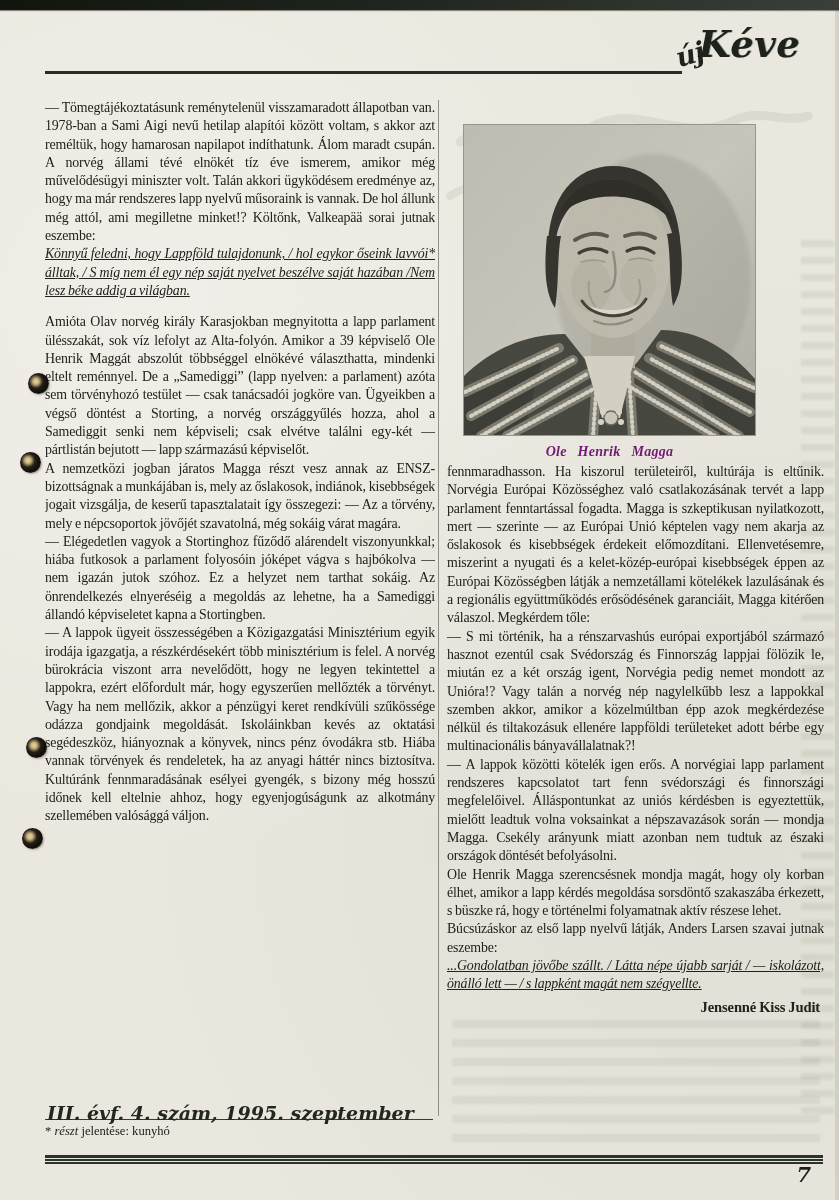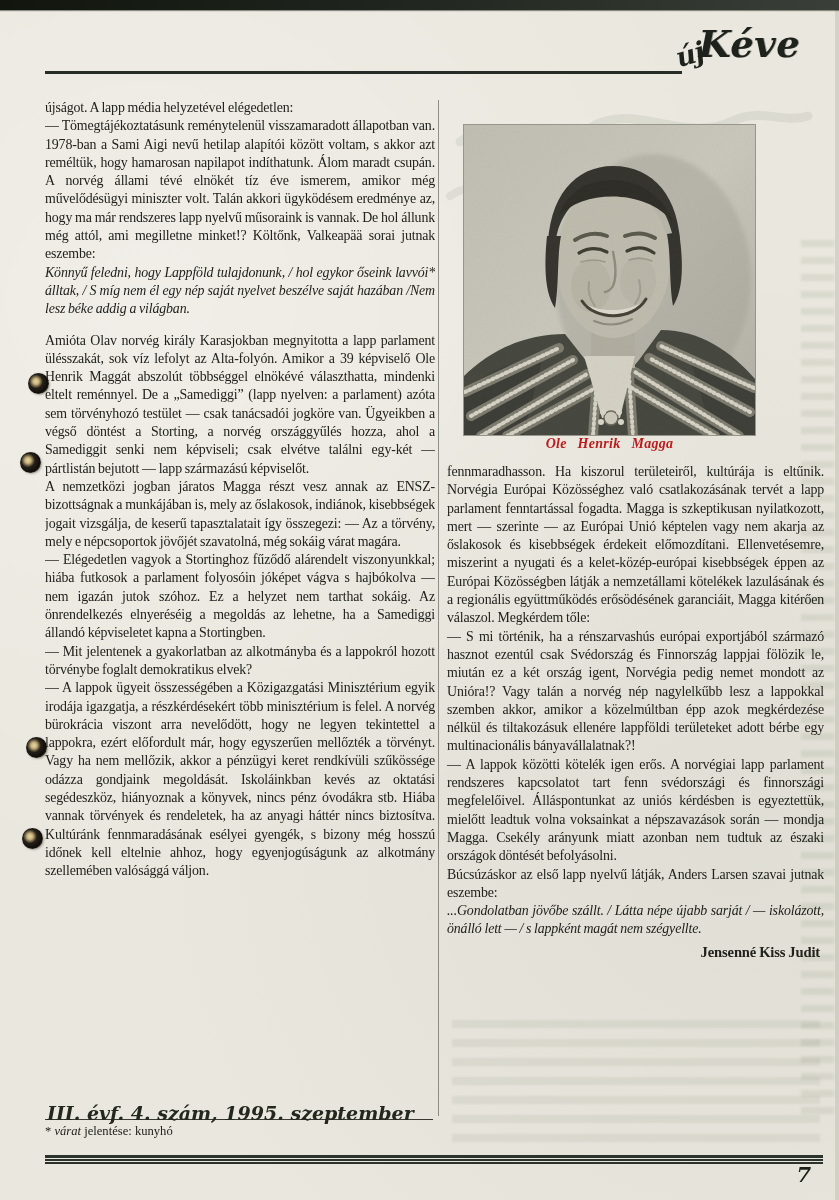--- a/index.html
+++ b/index.html
@@ -20,29 +20,29 @@
   .logo-uj{display:inline-block;font:italic 700 27px "DejaVu Serif",serif;
         transform:rotate(-16deg) translateY(7px);letter-spacing:-1px;}
   .logo-keve{display:inline-block;font:italic 700 37px "DejaVu Serif",serif;margin-left:-3px;
         letter-spacing:.5px;text-shadow:1px 0 0 rgba(30,36,29,.35);}
   
   .body-text{ text-align:justify;font-size:13.9px;line-height:18.3px;
         letter-spacing:-0.15px;word-spacing:-0.5px;}
   .body-text p{margin:0;}
   .col-left{position:absolute;left:45px;top:99px;width:390px;height:1014px;overflow:hidden;z-index:2;}
   .col-right-text{position:absolute;left:447px;top:463px;width:377px;z-index:2;}
-  .poem{font-style:italic;}
+  .poem{font-style:italic;text-decoration:underline;}
   .gap-top{margin-top:13px !important;}
   .col-divider{position:absolute;left:438px;top:100px;width:1px;height:1016px;
         background:rgba(68,70,62,.55);z-index:2;}
   
   .photo-wrap{position:absolute;left:463px;top:124px;width:293px;z-index:2;}
   .photo-wrap svg{display:block;}
-  .photo-caption{margin-top:0;text-align:center;font:italic 700 14px "Liberation Serif","DejaVu Serif",serif;
-        word-spacing:7px;letter-spacing:.3px;color:#b91c1c;}
+  .photo-caption{margin-top:8px;text-align:center;font:italic 700 14px "Liberation Serif","DejaVu Serif",serif;
+        word-spacing:7px;letter-spacing:.3px;color:#701a75;}
   
   .signature{text-align:right;font-weight:700;margin-top:4px;padding-right:4px;font-size:14.6px;}
   .footnote{position:absolute;left:45px;top:1119px;width:388px;z-index:2;font-size:12.6px;
         line-height:16px;border-top:1px solid #3a3a34;padding-top:3px;}
   .footnote .term{font-style:italic;}
   
   .footer-rule{position:absolute;left:45px;top:1155px;width:778px;height:9px;z-index:2;
         background:linear-gradient(#2c332c 0 2.5px,transparent 2.5px 4px,#2c332c 4px 5.5px,
                    transparent 5.5px 7px,#2c332c 7px 9px);}
   .footer-issue{position:absolute;left:47px;top:1102px;z-index:2;
@@ -85,33 +85,31 @@
   <div class="hole hole-2"></div>
   <div class="hole hole-3"></div>
   <div class="hole hole-4"></div>
 
   <div class="masthead-rule"></div>
   <div class="logo">
     <span class="logo-uj">új</span><span class="logo-keve">Kéve</span>
   </div>
 
   <div class="col-left body-text">
-    <p>újságot. A lapp média helyzetével elégedetlen:</p>
     <p>— Tömegtájékoztatásunk reménytelenül visszamaradott állapotban van. 1978-ban a Sami Aigi nevű hetilap alapítói között voltam, s akkor azt reméltük, hogy hamarosan napilapot indíthatunk. Álom maradt csupán. A norvég állami tévé elnökét tíz éve ismerem, amikor még művelődésügyi miniszter volt. Talán akkori ügyködésem eredménye az, hogy ma már rendszeres lapp nyelvű műsoraink is vannak. De hol állunk még attól, ami megilletne minket!? Költőnk, Valkeapää sorai jutnak eszembe:</p>
     <p class="poem">Könnyű feledni, hogy Lappföld tulajdonunk, / hol egykor őseink lavvói* álltak, / S míg nem él egy nép saját nyelvet beszélve saját hazában /Nem lesz béke addig a világban.</p>
     <p class="gap-top">Amióta Olav norvég király Karasjokban megnyitotta a lapp parlament ülésszakát, sok víz lefolyt az Alta-folyón. Amikor a 39 képviselő Ole Henrik Maggát abszolút többséggel elnökévé választhatta, mindenki eltelt reménnyel. De a „Samediggi” (lapp nyelven: a parlament) azóta sem törvényhozó testület — csak tanácsadói jogköre van. Ügyeikben a végső döntést a Storting, a norvég országgyűlés hozza, ahol a Samediggit senki nem képviseli; csak elvétve találni egy-két — pártlistán bejutott — lapp származású képviselőt.</p>
     <p>A nemzetközi jogban járatos Magga részt vesz annak az ENSZ-bizottságnak a munkájában is, mely az őslakosok, indiánok, kisebbségek jogait vizsgálja, de keserű tapasztalatait így összegezi: — Az a törvény, mely e népcsoportok jövőjét szavatolná, még sokáig várat magára.</p>
     <p>— Elégedetlen vagyok a Stortinghoz fűződő alárendelt viszonyunkkal; hiába futkosok a parlament folyosóin jóképet vágva s hajbókolva — nem igazán jutok szóhoz. Ez a helyzet nem tarthat sokáig. Az önrendelkezés elnyeréséig a megoldás az lehetne, ha a Samediggi állandó képviseletet kapna a Stortingben.</p>
-    <p>— Mit jelentenek a gyakorlatban az alkotmányba és a lappokról hozott törvénybe foglalt demokratikus elvek?</p>
     <p>— A lappok ügyeit összességében a Közigazgatási Minisztérium egyik irodája igazgatja, a részkérdésekért több minisztérium is felel. A norvég bürokrácia viszont arra nevelődött, hogy ne legyen tekintettel a lappokra, ezért előfordult már, hogy egyszerűen mellőzték a törvényt. Vagy ha nem mellőzik, akkor a pénzügyi keret rendkívüli szűkössége odázza gondjaink megoldását. Iskoláinkban kevés az oktatási segédeszköz, hiányoznak a könyvek, nincs pénz óvodákra stb. Hiába vannak törvények és rendeletek, ha az anyagi háttér nincs biztosítva. Kultúránk fennmaradásának esélyei gyengék, s bizony még hosszú időnek kell eltelnie ahhoz, hogy egyenjogúságunk az alkotmány szellemében valósággá váljon.</p>
   </div>
 
   <div class="footnote">
     <span>*</span>
-    <span class="term">várat</span><span> jelentése: kunyhó</span>
+    <span class="term">részt</span><span> jelentése: kunyhó</span>
   </div>
 
   <div class="col-divider"></div>
 
   <div class="photo-wrap">
     <svg width="293" height="312" viewBox="0 0 293 312">
       <defs>
         <linearGradient id="pbg" x1="0" y1="0" x2="1" y2="1">
           <stop offset="0" stop-color="#c2c0b5"></stop>
             <stop offset=".5" stop-color="#ccc9be"></stop>
@@ -202,20 +200,21 @@
       <rect width="293" height="312" filter="url(#grain)" opacity=".55"></rect>
       <rect x=".5" y=".5" width="292" height="311" fill="none" stroke="#98958a" stroke-width="1"></rect>
     </svg>
     <div class="photo-caption">Ole Henrik Magga</div>
   </div>
 
   <div class="col-right-text body-text">
     <p>fennmaradhasson. Ha kiszorul területeiről, kultúrája is eltűnik. Norvégia Európai Közösséghez való csatlakozásának tervét a lapp parlament fenntartással fogadta. Magga is szkeptikusan nyilatkozott, mert — szerinte — az Európai Unió képtelen vagy nem akarja az őslakosok és kisebbségek érdekeit előmozdítani. Ellenvetésemre, miszerint a nyugati és a kelet-közép-európai kisebbségek éppen az Európai Közösségben látják a nemzetállami kötelékek lazulásának és a regionális együttműködés erősödésének garanciáit, Magga kitérően válaszol. Megkérdem tőle:</p>
     <p>— S mi történik, ha a rénszarvashús európai exportjából származó hasznot ezentúl csak Svédország és Finnország lappjai fölözik le, miután ez a két ország igent, Norvégia pedig nemet mondott az Unióra!? Vagy talán a norvég nép nagylelkűbb lesz a lappokkal szemben akkor, amikor a közelmúltban épp azok megkérdezése nélkül és tiltakozásuk ellenére lappföldi területeket adott bérbe egy multinacionális bányavállalatnak?!</p>
     <p>— A lappok közötti kötelék igen erős. A norvégiai lapp parlament rendszeres kapcsolatot tart fenn svédországi és finnországi megfelelőivel. Álláspontunkat az uniós kérdésben is egyeztettük, mielőtt leadtuk volna voksainkat a népszavazások során — mondja Magga. Csekély arányunk miatt azonban nem tudtuk az északi országok döntését befolyásolni.</p>
+    <p>Ole Henrik Magga szerencsésnek mondja magát, hogy oly korban élhet, amikor a lapp kérdés megoldása sorsdöntő szakaszába érkezett, s büszke rá, hogy e történelmi folyamatnak aktív részese lehet.</p>
     <p>Búcsúzáskor az első lapp nyelvű látják, Anders Larsen szavai jutnak eszembe:</p>
     <p class="poem">...Gondolatban jövőbe szállt. / Látta népe újabb sarját / — iskolázott, önálló lett — / s lappként magát nem szégyellte.</p>
     <div class="signature">Jensenné Kiss Judit</div>
   </div>
 
   <div class="footer-rule"></div>
   <div class="footer-issue">III. évf. 4. szám, 1995. szeptember</div>
   <div class="footer-page">7</div>
 
 </div>

